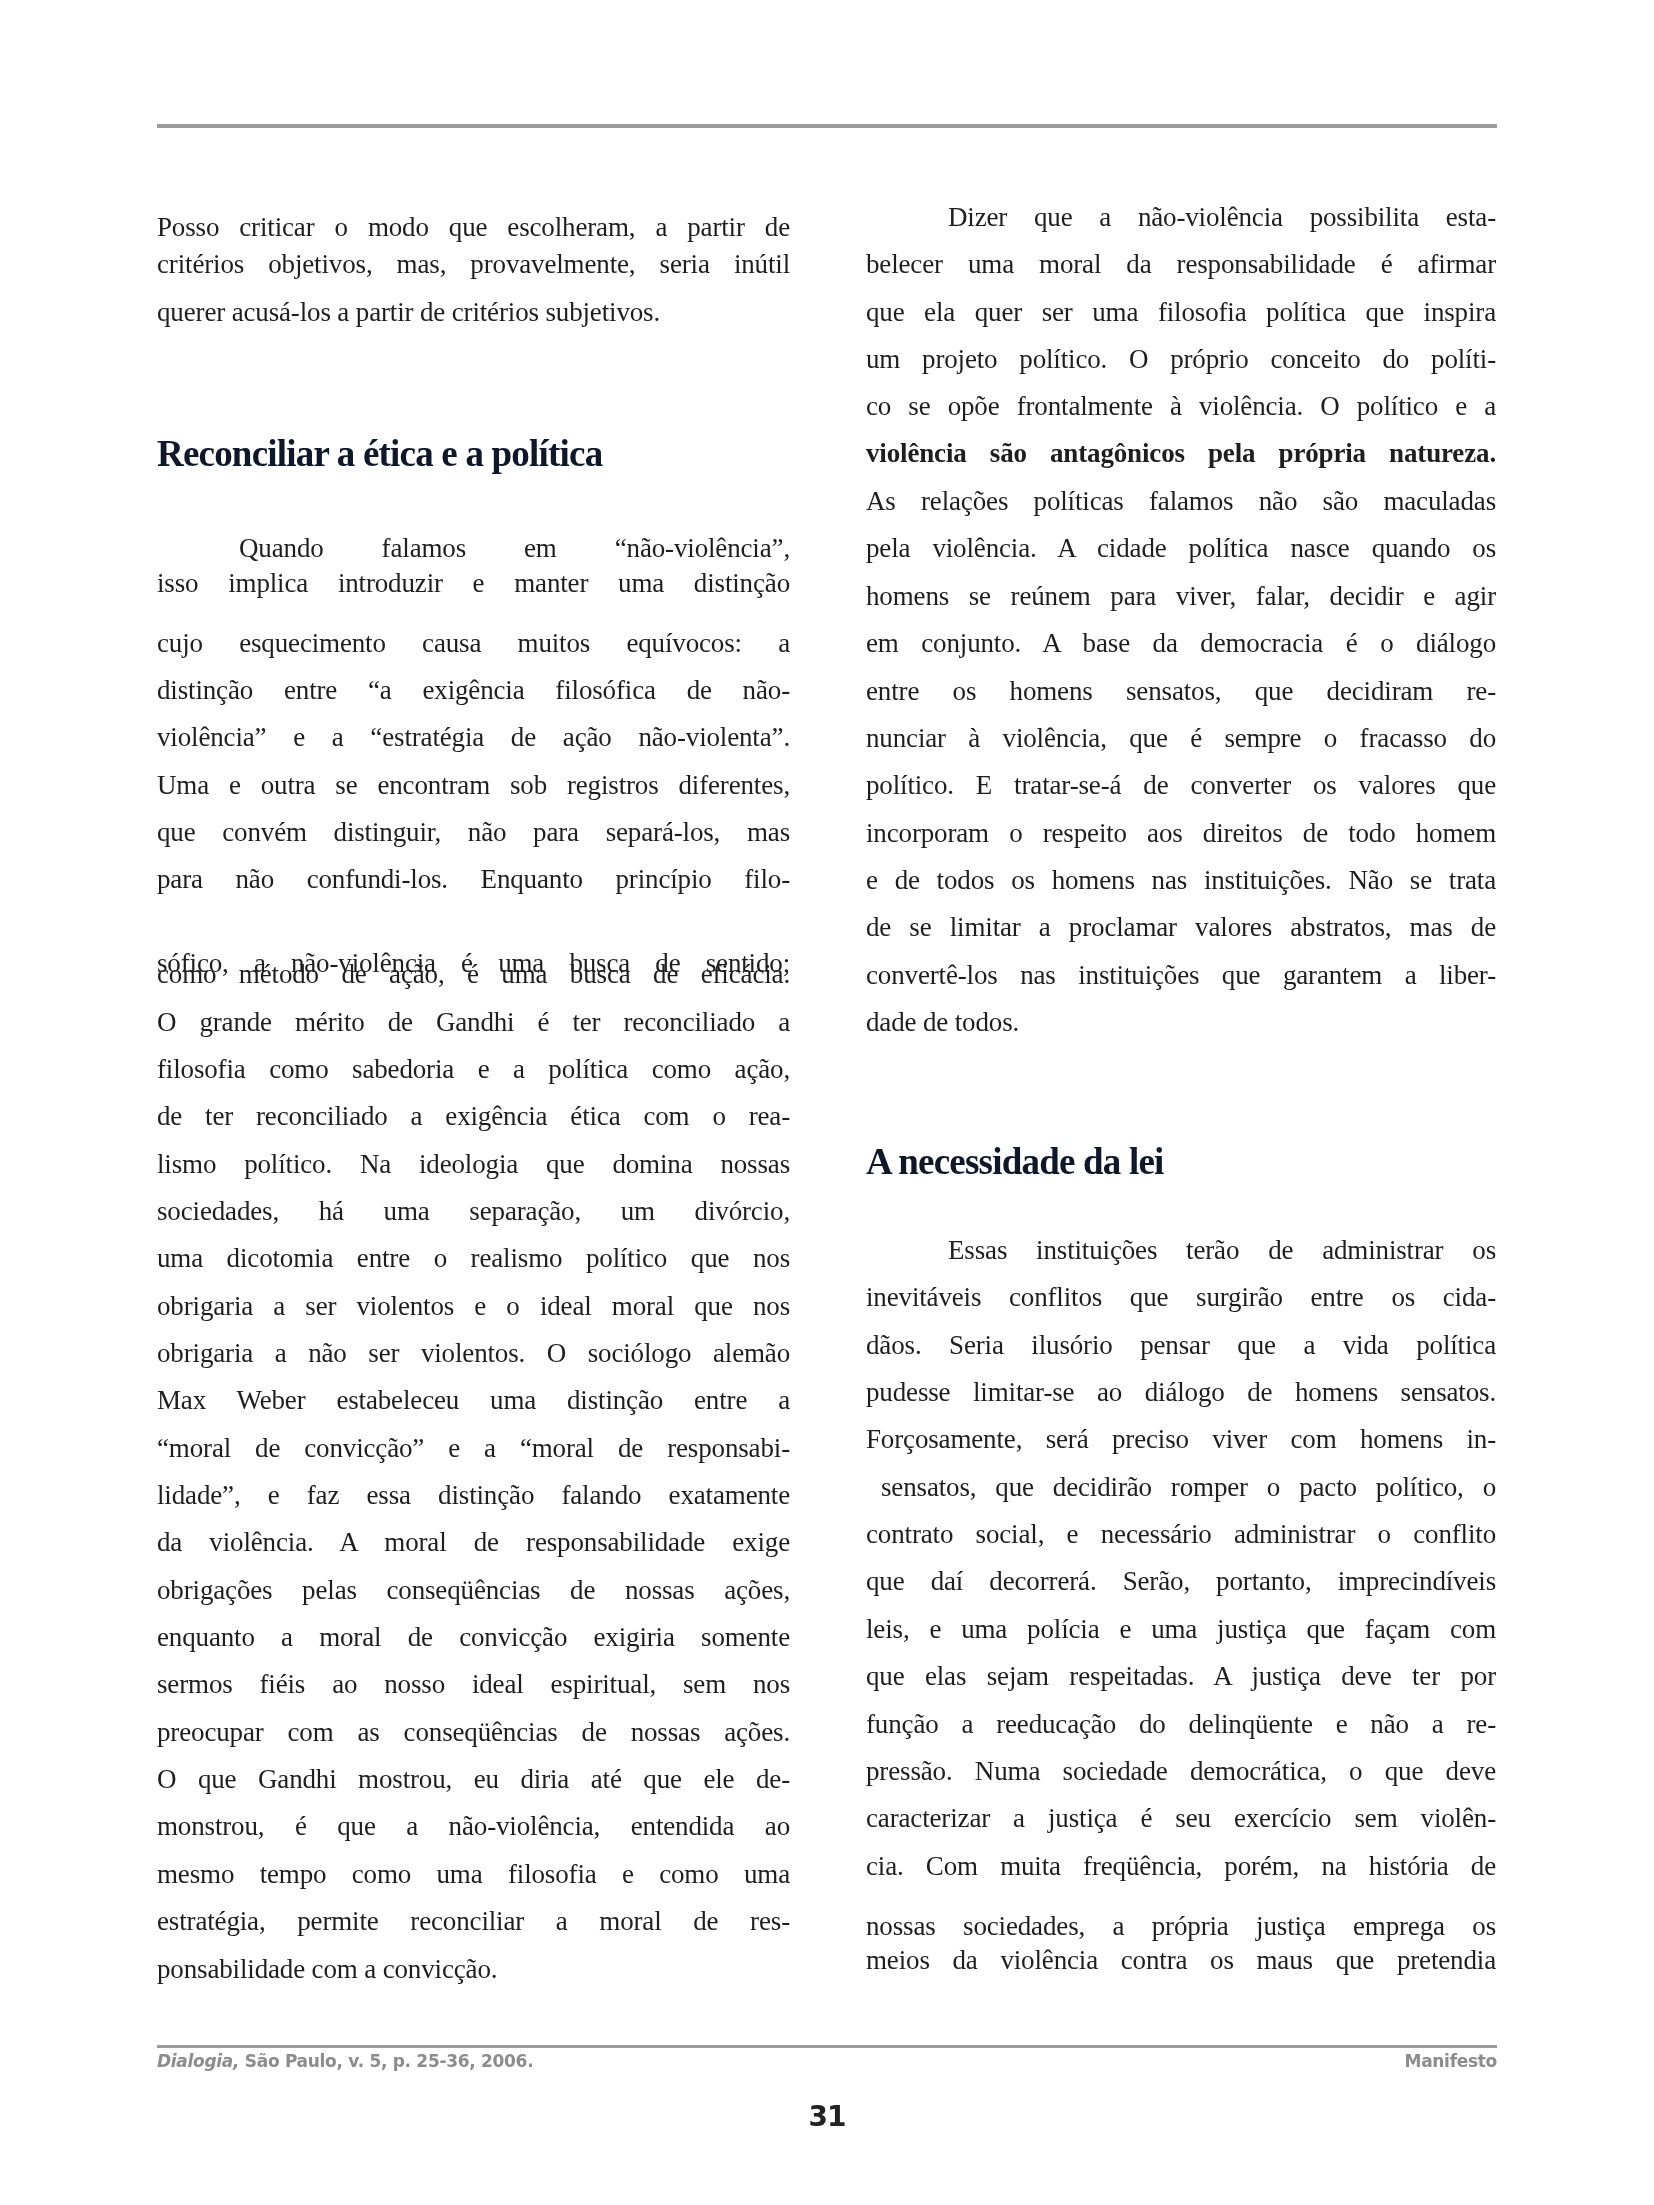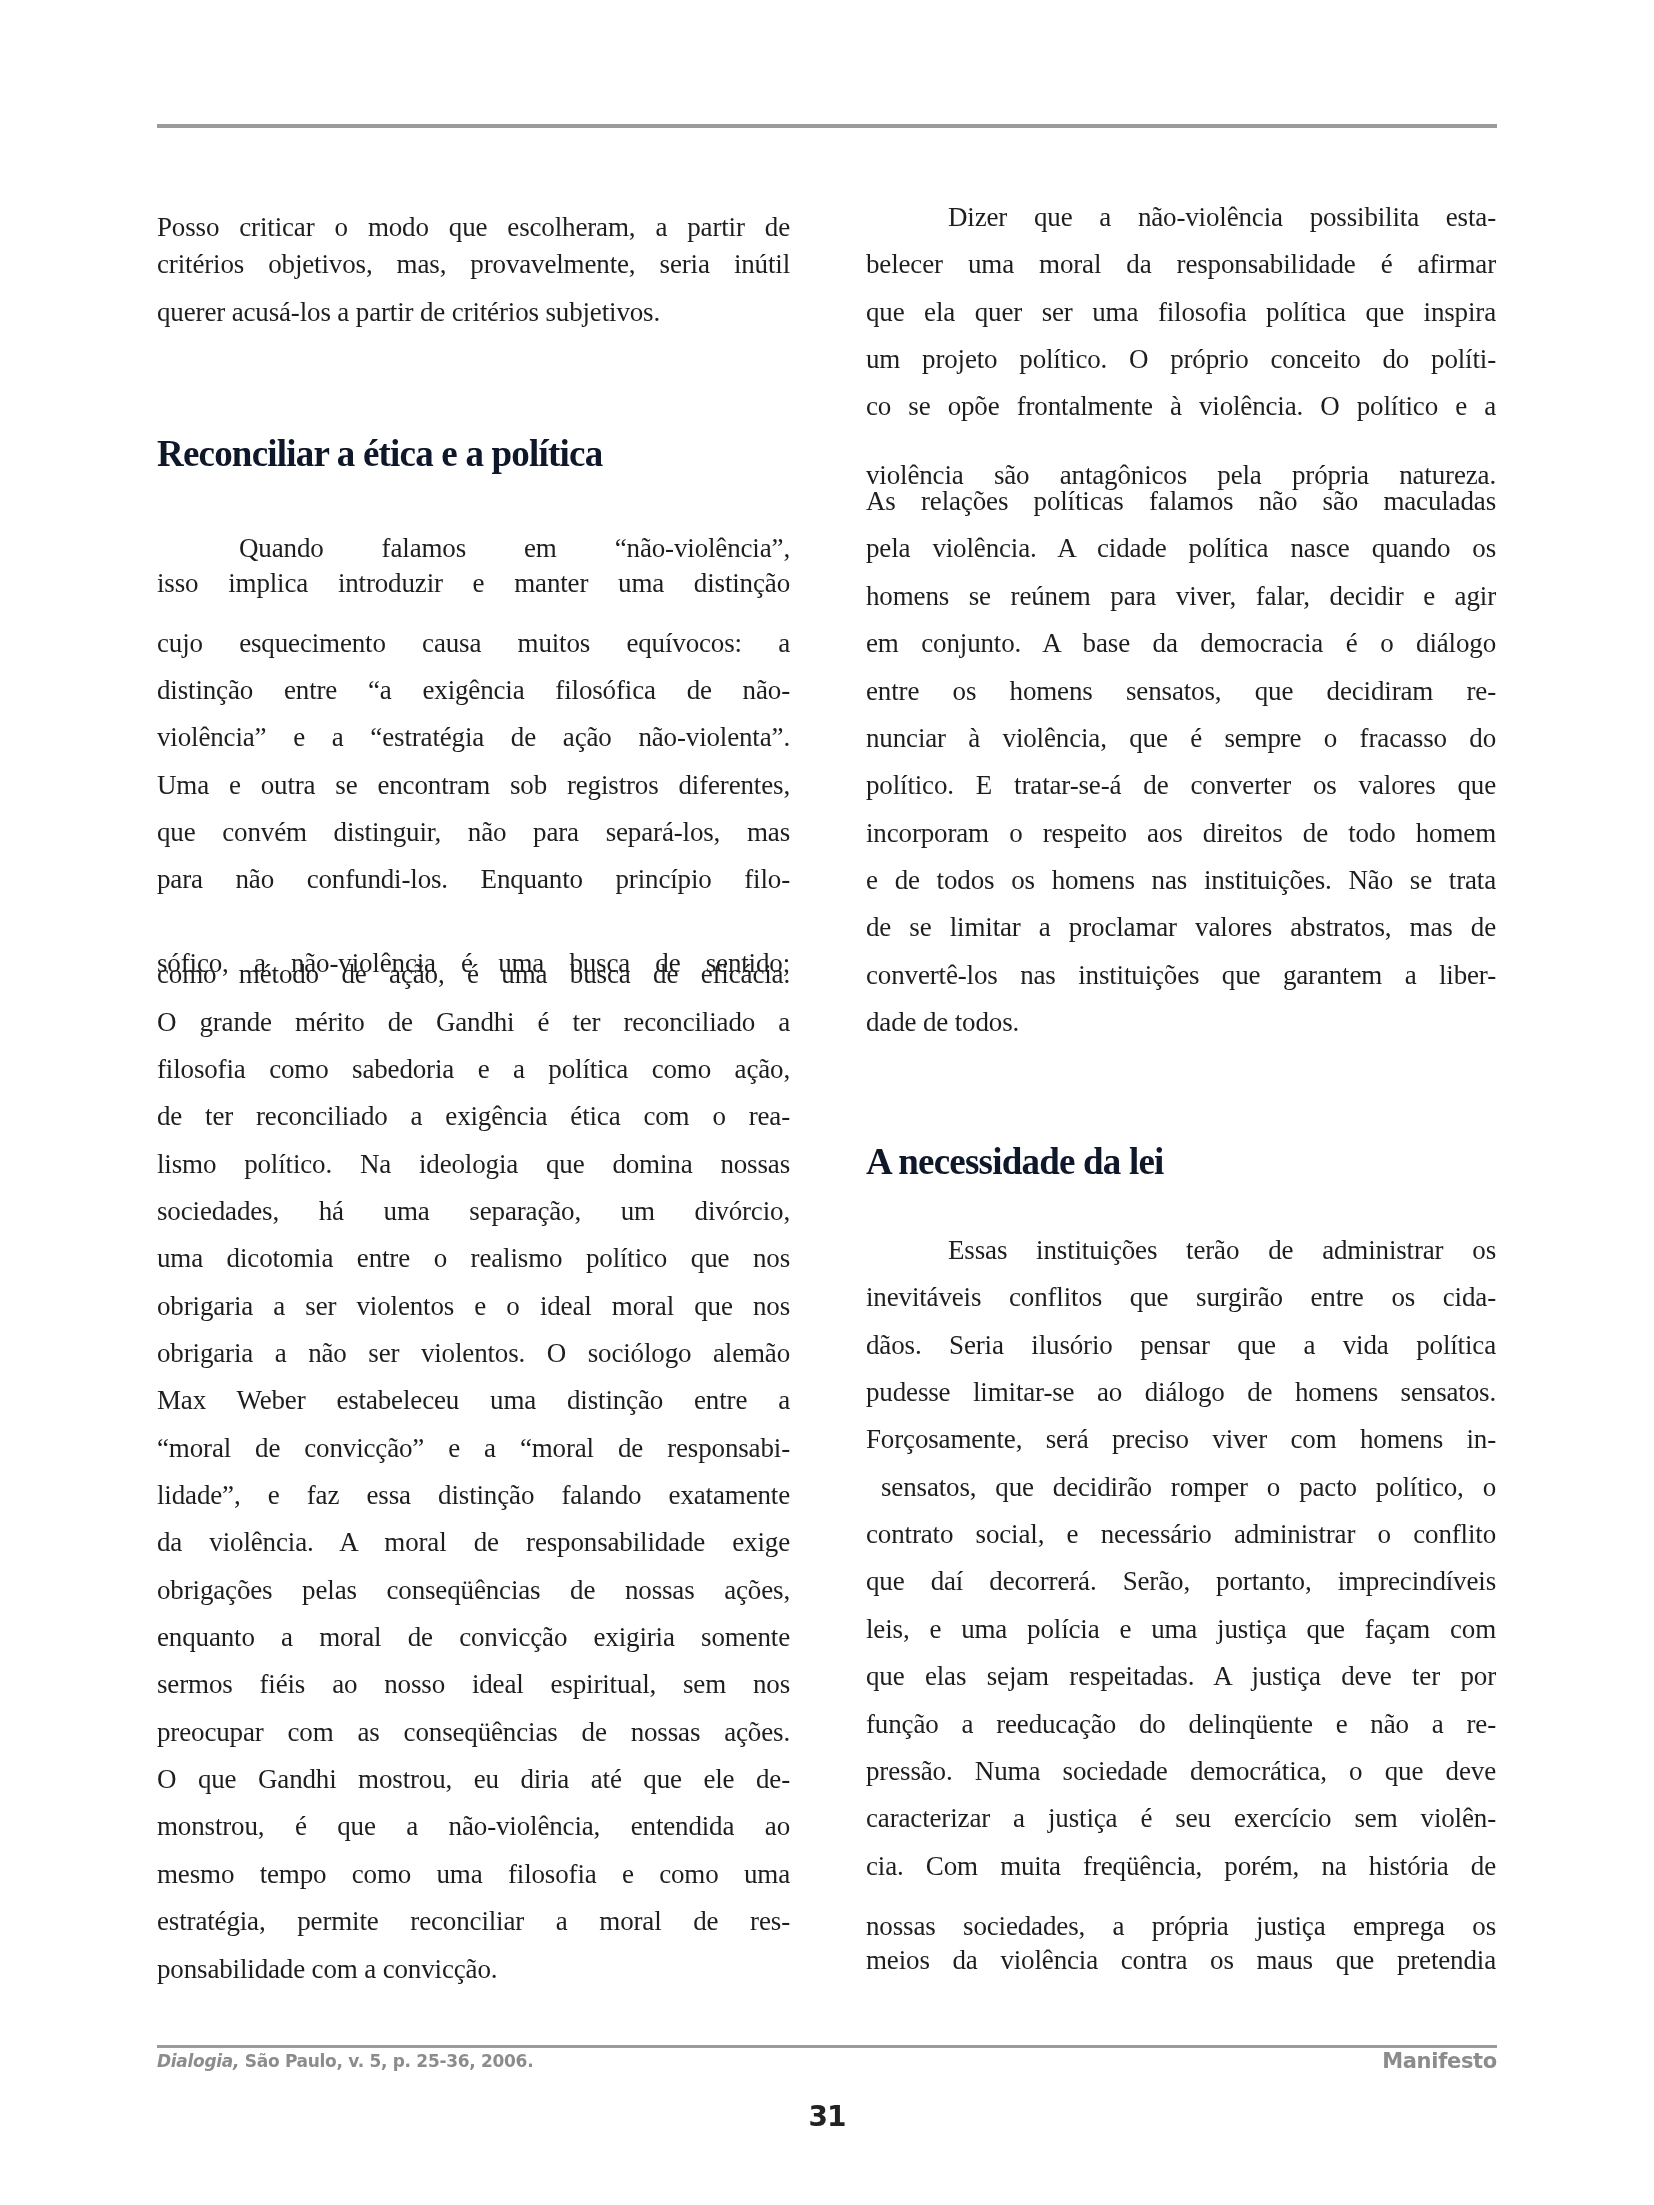--- a/index.html
+++ b/index.html
@@ -29,21 +29,21 @@
   .footer-left {
     position: absolute; left: 157px; top: 2048px;
     font-family: "DejaVu Sans", "Liberation Sans", sans-serif;
     font-weight: bold; font-size: 17px; line-height: 26px; color: #8c8c8c;
     letter-spacing: -0.3px; white-space: nowrap;
   }
   .footer-left .journal { font-style: italic; }
   .footer-right {
     position: absolute; right: 157px; top: 2048px;
     font-family: "DejaVu Sans", "Liberation Sans", sans-serif;
-    font-weight: bold; font-size: 21px; line-height: 26px; color: #8c8c8c;
+    font-weight: bold; font-size: 17px; line-height: 26px; color: #8c8c8c;
     letter-spacing: -0.3px; white-space: nowrap;
   }
   .page-number {
     position: absolute; left: 0; width: 1654px; top: 2100px; text-align: center;
     font-family: "DejaVu Sans", "Liberation Sans", sans-serif;
     font-weight: bold; font-size: 28px; line-height: 34px; color: #222222;
     letter-spacing: -1px;
   }
 </style>
 </head>
@@ -87,21 +87,21 @@
     <div class="line" style="top: 1850.8px; white-space: normal; overflow: hidden;">mesmo tempo como uma filosofia e como uma</div>
     <div class="line" style="top: 1898.15px; white-space: normal; overflow: hidden;">estratégia, permite reconciliar a moral de res-</div>
     <div class="line last" style="top: 1945.5px; white-space: normal; overflow: hidden;">ponsabilidade com a convicção.</div>
   </div>
 <div class="col col-right" id="col-right">
     <div class="line indent" style="top: 194px; white-space: normal; overflow: hidden;">Dizer que a não-violência possibilita esta-</div>
     <div class="line" style="top: 241.35px; white-space: normal; overflow: hidden;">belecer uma moral da responsabilidade é afirmar</div>
     <div class="line" style="top: 288.7px; white-space: normal; overflow: hidden;">que ela quer ser uma filosofia política que inspira</div>
     <div class="line" style="top: 336.05px; white-space: normal; overflow: hidden;">um projeto político. O próprio conceito do políti-</div>
     <div class="line" style="top: 383.4px; white-space: normal; overflow: hidden;">co se opõe frontalmente à violência. O político e a</div>
-    <div class="line" style="top: 452px; white-space: normal; overflow: hidden;">violência são antagônicos pela própria natureza.</div>
+    <div class="line" style="top: 430px; white-space: normal; overflow: hidden; font-weight: bold;">violência são antagônicos pela própria natureza.</div>
     <div class="line" style="top: 478.1px; white-space: normal; overflow: hidden;">As relações políticas falamos não são maculadas</div>
     <div class="line" style="top: 525.45px; white-space: normal; overflow: hidden;">pela violência. A cidade política nasce quando os</div>
     <div class="line" style="top: 572.8px; white-space: normal; overflow: hidden;">homens se reúnem para viver, falar, decidir e agir</div>
     <div class="line" style="top: 620.15px; white-space: normal; overflow: hidden;">em conjunto. A base da democracia é o diálogo</div>
     <div class="line" style="top: 667.5px; white-space: normal; overflow: hidden;">entre os homens sensatos, que decidiram re-</div>
     <div class="line" style="top: 714.85px; white-space: normal; overflow: hidden;">nunciar à violência, que é sempre o fracasso do</div>
     <div class="line" style="top: 762.2px; white-space: normal; overflow: hidden;">político. E tratar-se-á de converter os valores que</div>
     <div class="line" style="top: 809.55px; white-space: normal; overflow: hidden;">incorporam o respeito aos direitos de todo homem</div>
     <div class="line" style="top: 856.9px; white-space: normal; overflow: hidden;">e de todos os homens nas instituições. Não se trata</div>
     <div class="line" style="top: 904.25px; white-space: normal; overflow: hidden;">de se limitar a proclamar valores abstratos, mas de</div>

